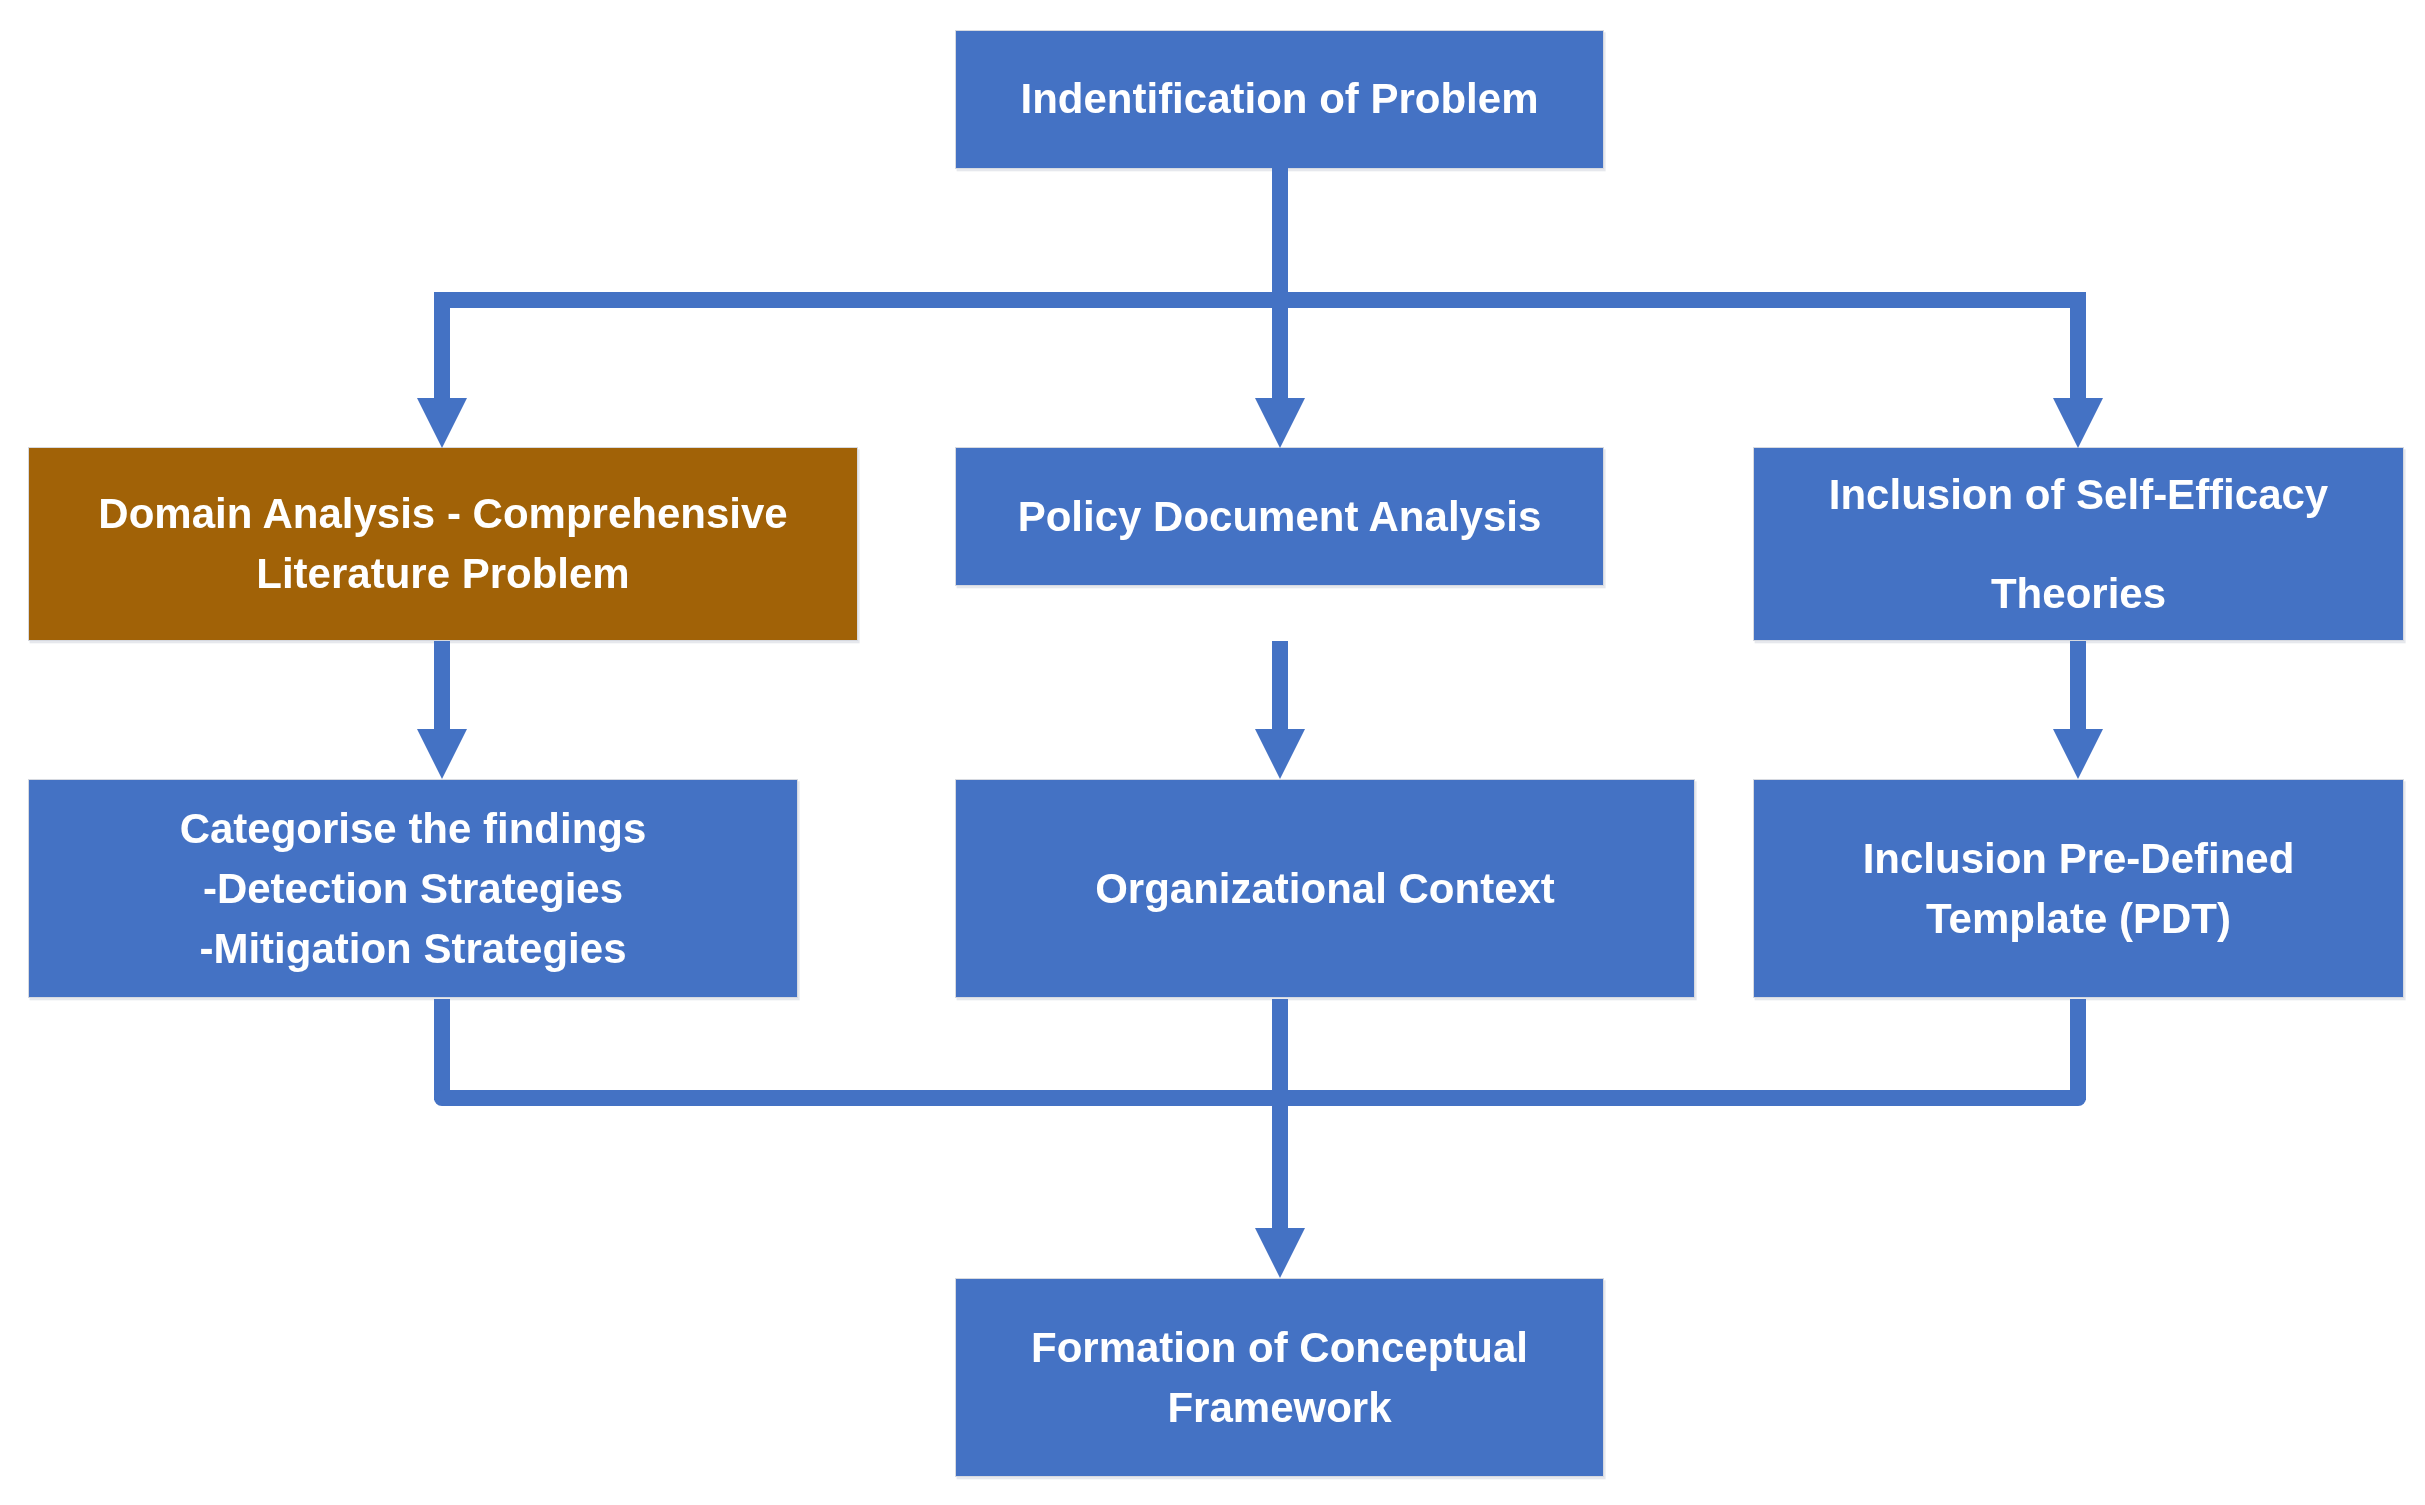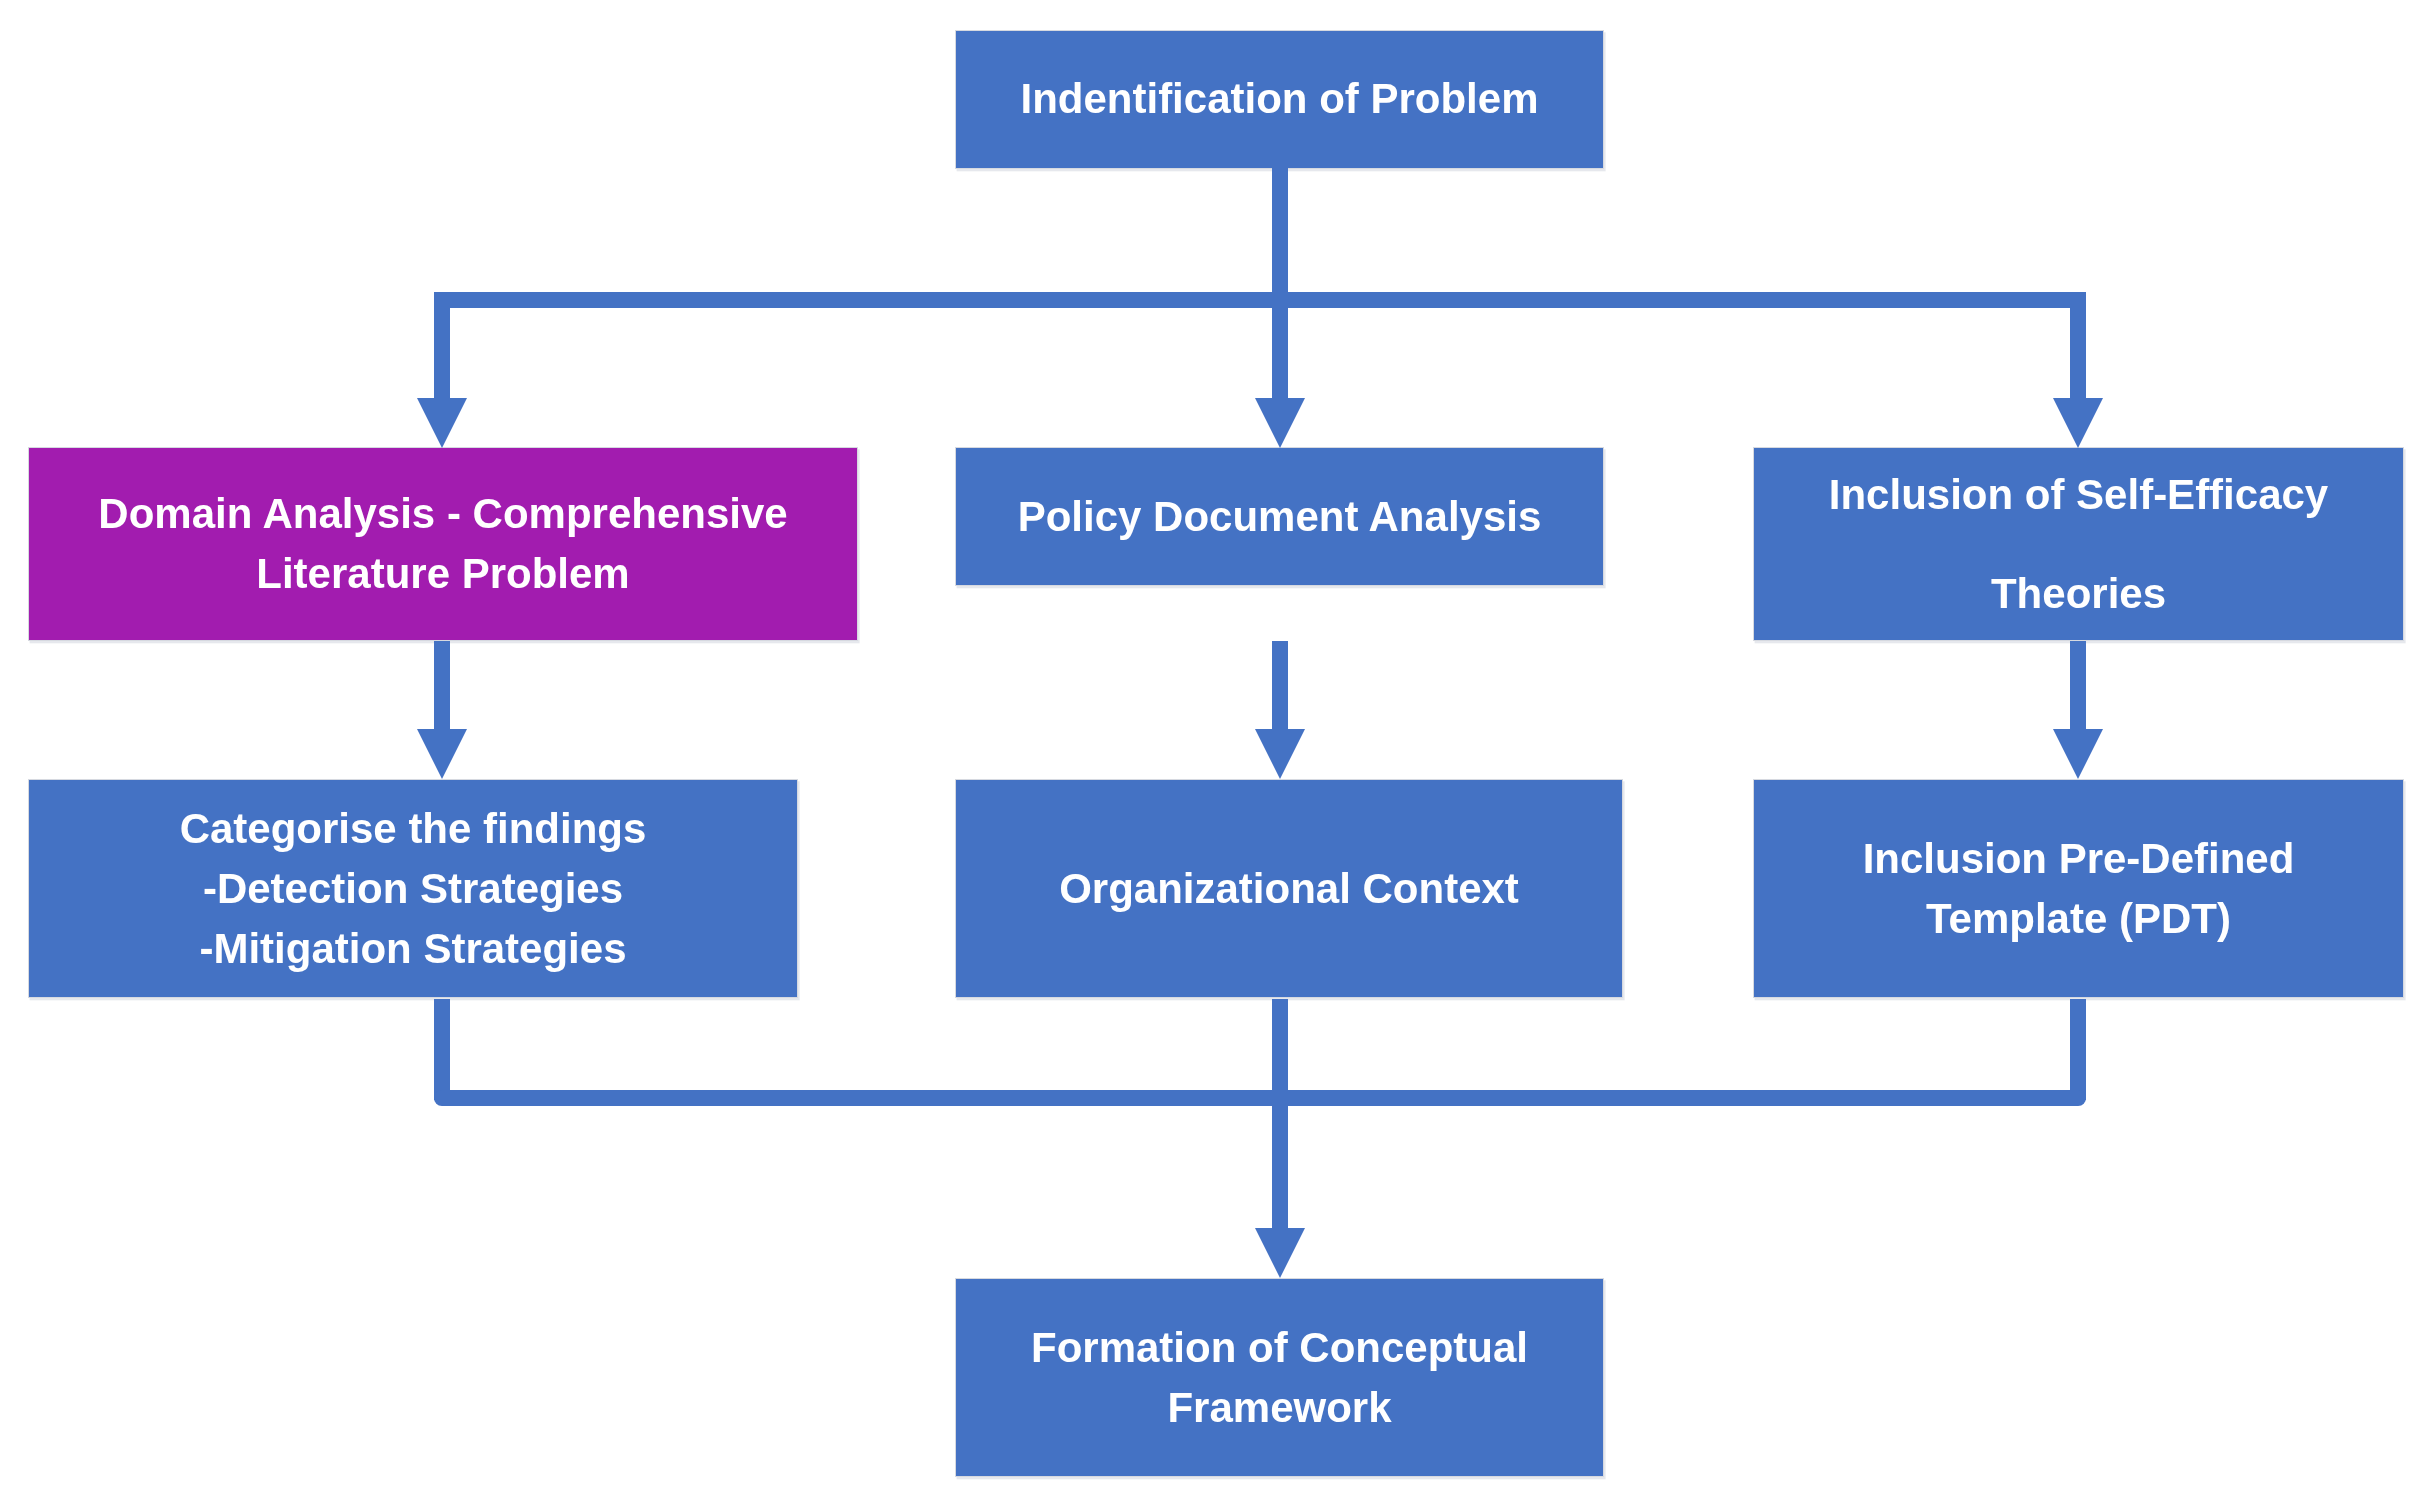--- a/index.html
+++ b/index.html
@@ -58,41 +58,41 @@
 </style>
 </head>
 <body>
 
 <div id="canvas" style="background: rgb(255, 255, 255);">
 
   <div class="node" style="left: 955px; top: 29.5px; width: 649px; height: 139px; background: rgb(68, 114, 196); color: rgb(255, 255, 255);">
     <span class="line">Indentification of Problem</span>
   </div>
 
-  <div class="node" style="left: 28px; top: 447px; width: 830px; height: 194px; background: #a21caf; color: rgb(255, 255, 255);">
+  <div class="node" style="left: 28px; top: 447px; width: 830px; height: 194px; background: #a16207; color: rgb(255, 255, 255);">
     <span class="line">Domain Analysis - Comprehensive</span>
     <span class="line">Literature Problem</span>
   </div>
 
   <div class="node" style="left: 955px; top: 447px; width: 649px; height: 139px; background: rgb(68, 114, 196); color: rgb(255, 255, 255);">
     <span class="line">Policy Document Analysis</span>
   </div>
 
   <div class="node" style="left: 1753px; top: 447px; width: 651px; height: 194px; background: rgb(68, 114, 196); color: rgb(255, 255, 255); gap: 39px;">
     <span class="line">Inclusion of Self-Efficacy</span>
     <span class="line">Theories</span>
   </div>
 
   <div class="node" style="left: 28px; top: 779px; width: 770px; height: 219px; background: rgb(68, 114, 196); color: rgb(255, 255, 255);">
     <span class="line">Categorise the findings</span>
     <span class="line">-Detection Strategies</span>
     <span class="line">-Mitigation Strategies</span>
   </div>
 
-  <div class="node" style="left: 955px; top: 779px; width: 668px; height: 219px; background: rgb(68, 114, 196); color: rgb(255, 255, 255);">
+  <div class="node" style="left: 955px; top: 779px; width: 740px; height: 219px; background: rgb(68, 114, 196); color: rgb(255, 255, 255);">
     <span class="line">Organizational Context</span>
   </div>
 
   <div class="node" style="left: 1753px; top: 779px; width: 651px; height: 219px; background: rgb(68, 114, 196); color: rgb(255, 255, 255);">
     <span class="line">Inclusion Pre-Defined</span>
     <span class="line">Template (PDT)</span>
   </div>
 
   <div class="node" style="left: 955px; top: 1278px; width: 649px; height: 199px; background: rgb(68, 114, 196); color: rgb(255, 255, 255);">
     <span class="line">Formation of Conceptual</span>

